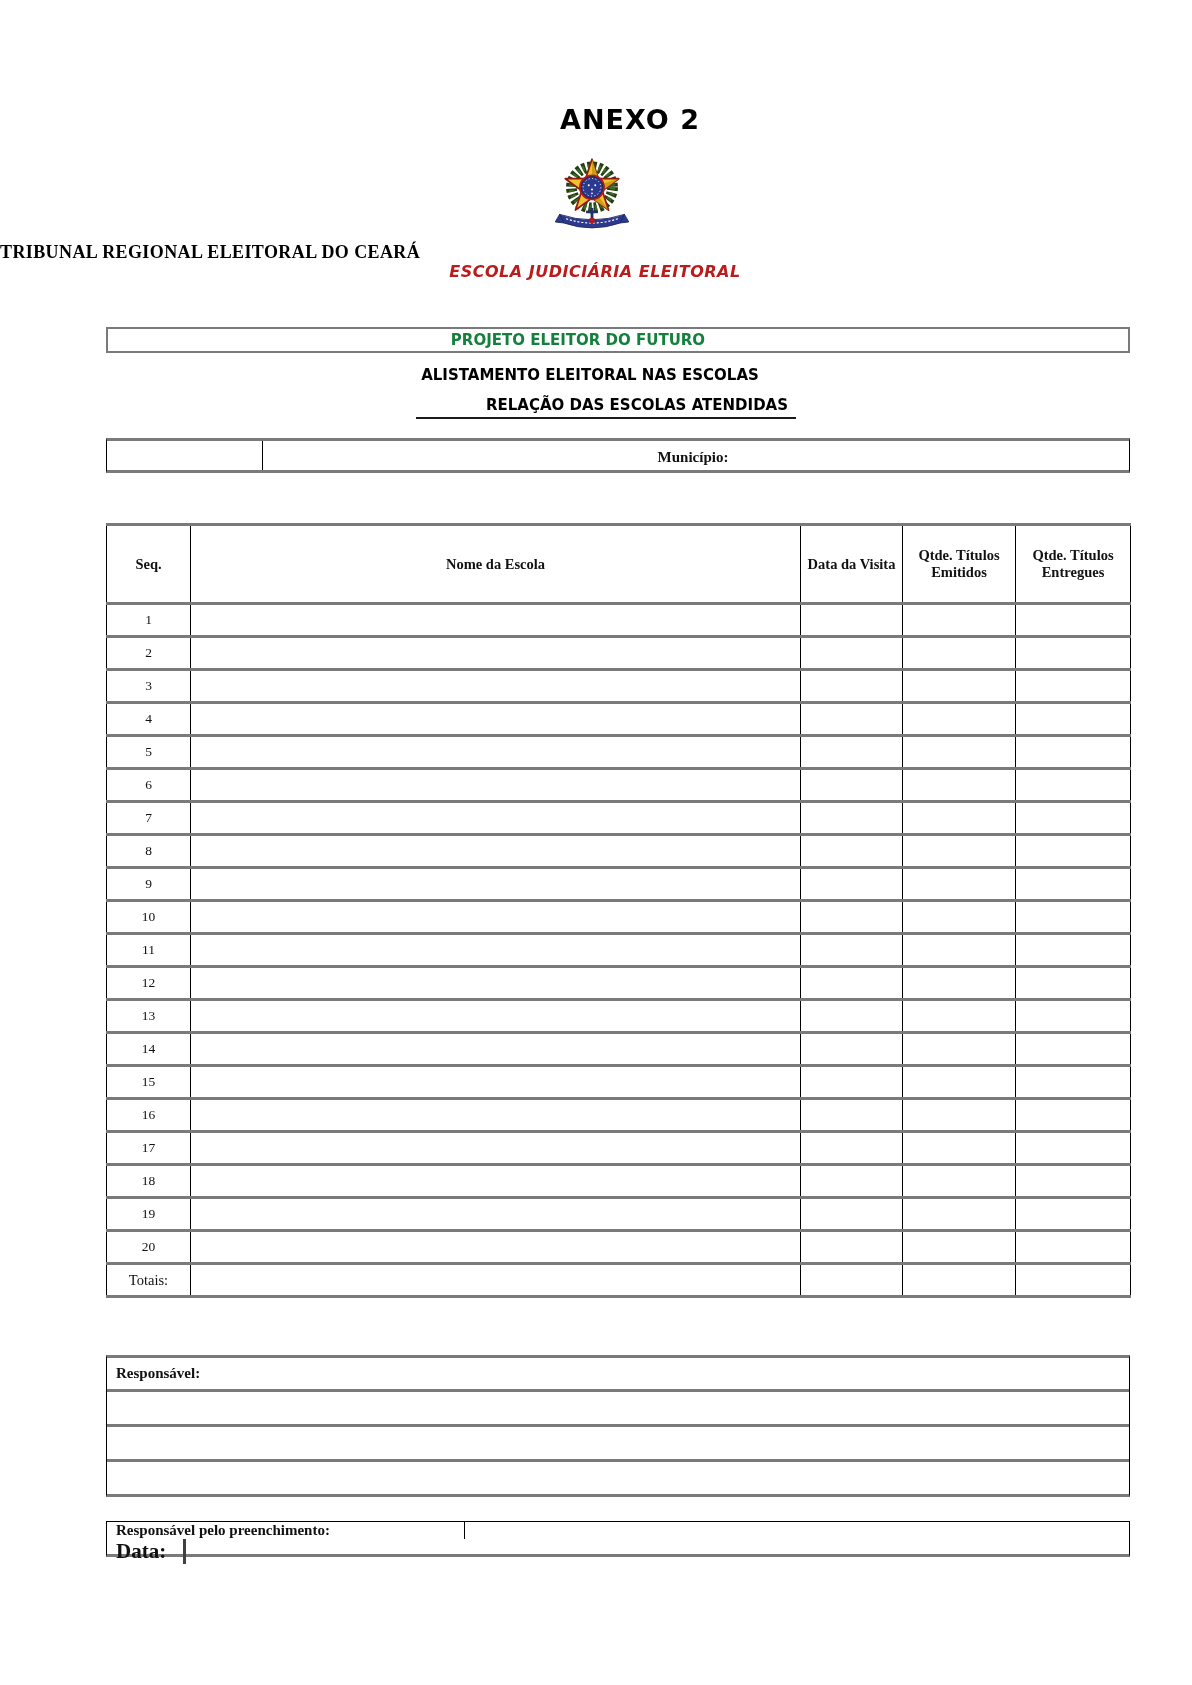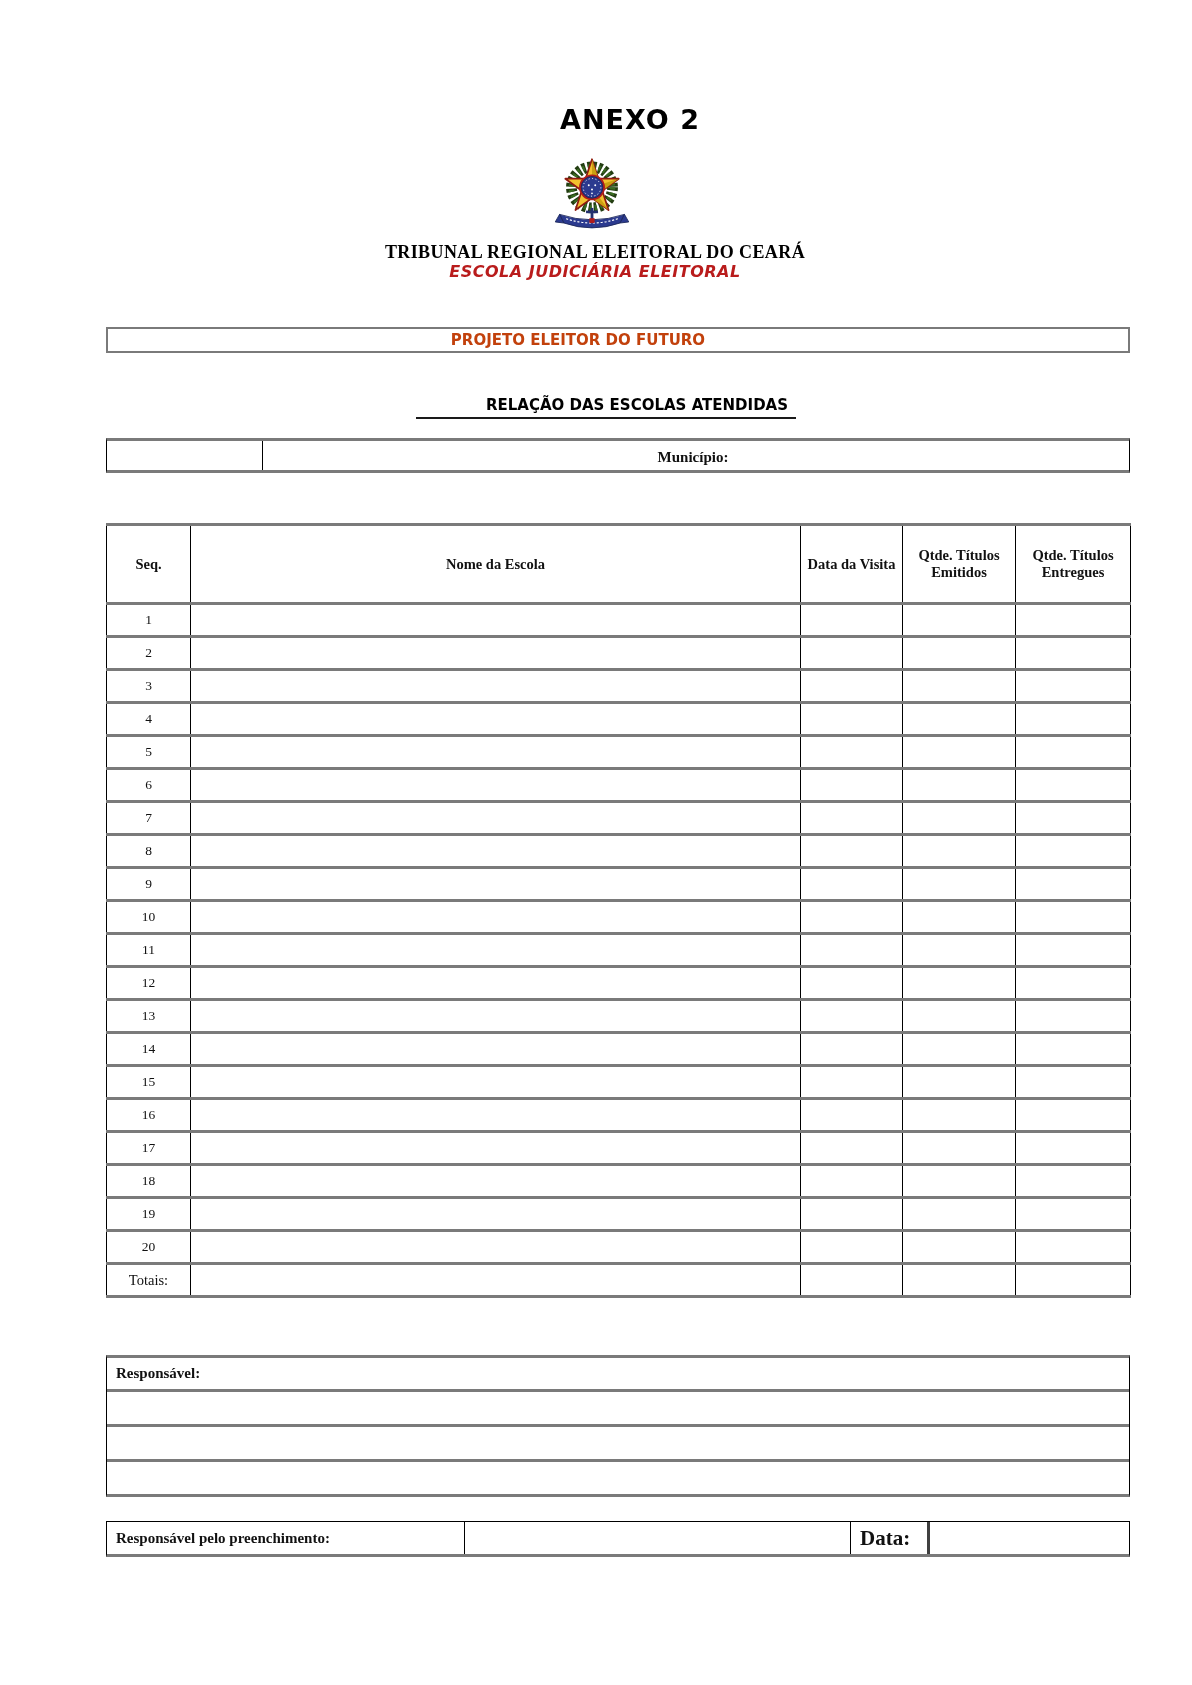--- a/index.html
+++ b/index.html
@@ -10,36 +10,36 @@
     overflow:hidden;
   }
   
   .anexo-title {
     position:absolute; left:430px; top:104px; width:400px;
     text-align:center; font-family:"DejaVu Sans", sans-serif;
     font-weight:bold; font-size:27px; letter-spacing:1px; color:#000;
   }
   .emblem { position:absolute; left:552px; top:156px; width:80px; height:80px; }
   .org-line1 {
-    position:absolute; left:0; top:242px; width:1190px; text-align:center;
+    position:absolute; left:0; top:242px; width:1190px; 
     font-family:"Liberation Serif", serif; font-weight:bold; font-size:18px;
     letter-spacing:0.4px; color:#000;
   }
   .org-line2 {
     position:absolute; left:0; top:262px; width:1190px; text-align:center;
     font-family:"DejaVu Sans", sans-serif; font-weight:bold; font-style:italic;
     font-size:16px; letter-spacing:0.5px; color:#b91c1c;
   }
   
   .project-box {
     position:absolute; left:106px; top:327px; width:1024px; height:26px;
     box-sizing:border-box; border:2px solid #7a7a7a;
     display:flex; align-items:center; justify-content:center;
     padding-right:80px;
-    font-family:"DejaVu Sans", sans-serif; font-weight:bold; font-size:15px; color:#c2410c;
+    font-family:"DejaVu Sans", sans-serif; font-weight:bold; font-size:15px; color:#15803d;
   }
   .subtitle1, .subtitle2 {
     position:absolute; left:0; width:1180px; text-align:center;
     font-family:"DejaVu Sans", sans-serif; font-weight:bold; font-size:15px; color:#000;
   }
   .subtitle1 { top:366px; }
   .subtitle2 { top:396px;padding-left:16px; }
   .subtitle2 .u {
     display:inline-block; border-bottom:2px solid #1a1a1a;
     padding:0 8px 3px 70px;
@@ -94,21 +94,21 @@
     height:31px; border-bottom:3px solid #7a7a7a;
     display:flex; align-items:center; padding-left:9px;
     font-weight:bold; font-size:15px;
   }
   .obs-line { height:32px; border-bottom:3px solid #7a7a7a; }
   .obs-line:last-child { border-bottom:none; }
   
   .resp-row {
     position:absolute; left:106px; top:1521px; width:1024px; height:36px;
     box-sizing:border-box; display:flex;
-    border:1px solid #000; border-bottom:3px solid #7a7a7a;
+    border:1px solid #000; border-bottom:3px solid #7a7a7a;flex-direction:column;
   }
   .resp-row > div { box-sizing:border-box; height:100%; }
   .resp-label {
     width:358px; border-right:1px solid #000;
     display:flex; align-items:center; padding-left:9px;
     font-weight:bold; font-size:15px;
   }
   .resp-value { width:386px; border-right:1px solid #000; }
   .data-label {
     width:79px; border-right:3px solid #404040;
@@ -155,20 +155,21 @@
     </svg>
   </div>
 
   <div class="org-line1">TRIBUNAL REGIONAL ELEITORAL DO CEARÁ</div>
   <div class="org-line2">ESCOLA JUDICIÁRIA ELEITORAL</div>
 
   <div class="project-box">
     <span>PROJETO ELEITOR DO FUTURO</span>
   </div>
 
+  <div class="subtitle1">ALISTAMENTO ELEITORAL NAS ESCOLAS</div>
   <div class="subtitle2">
     <span class="u">RELAÇÃO DAS ESCOLAS ATENDIDAS</span>
   </div>
 
   <div class="municipio-row">
     <div class="code-cell"></div>
     <div class="field-cell">
       <span>Município:</span>
       <span class="val"></span>
     </div>

